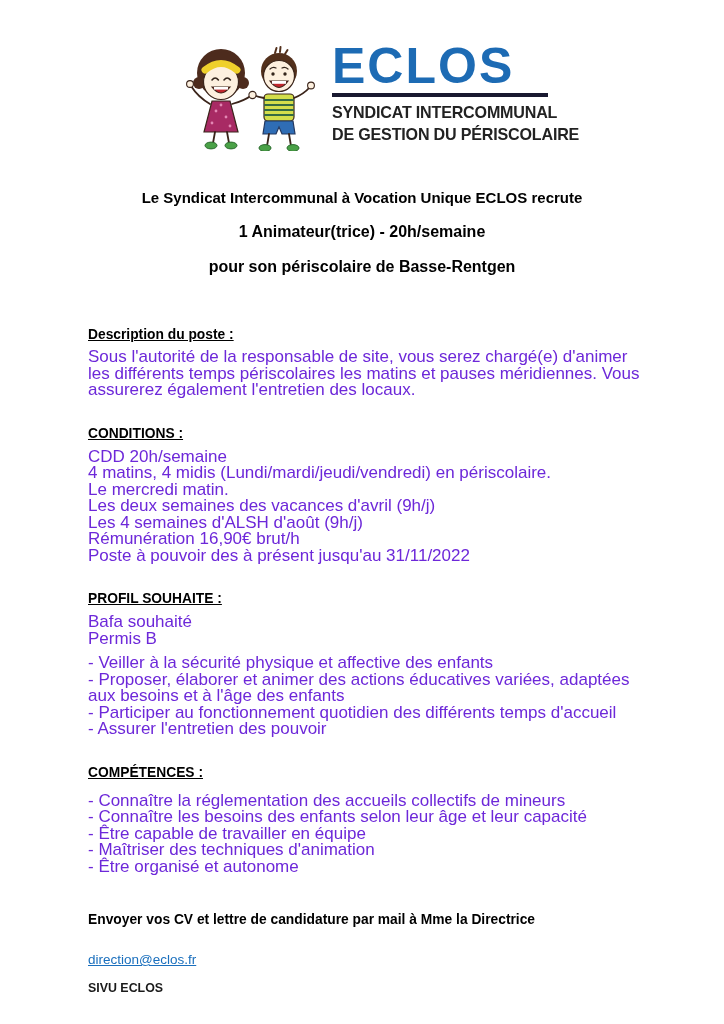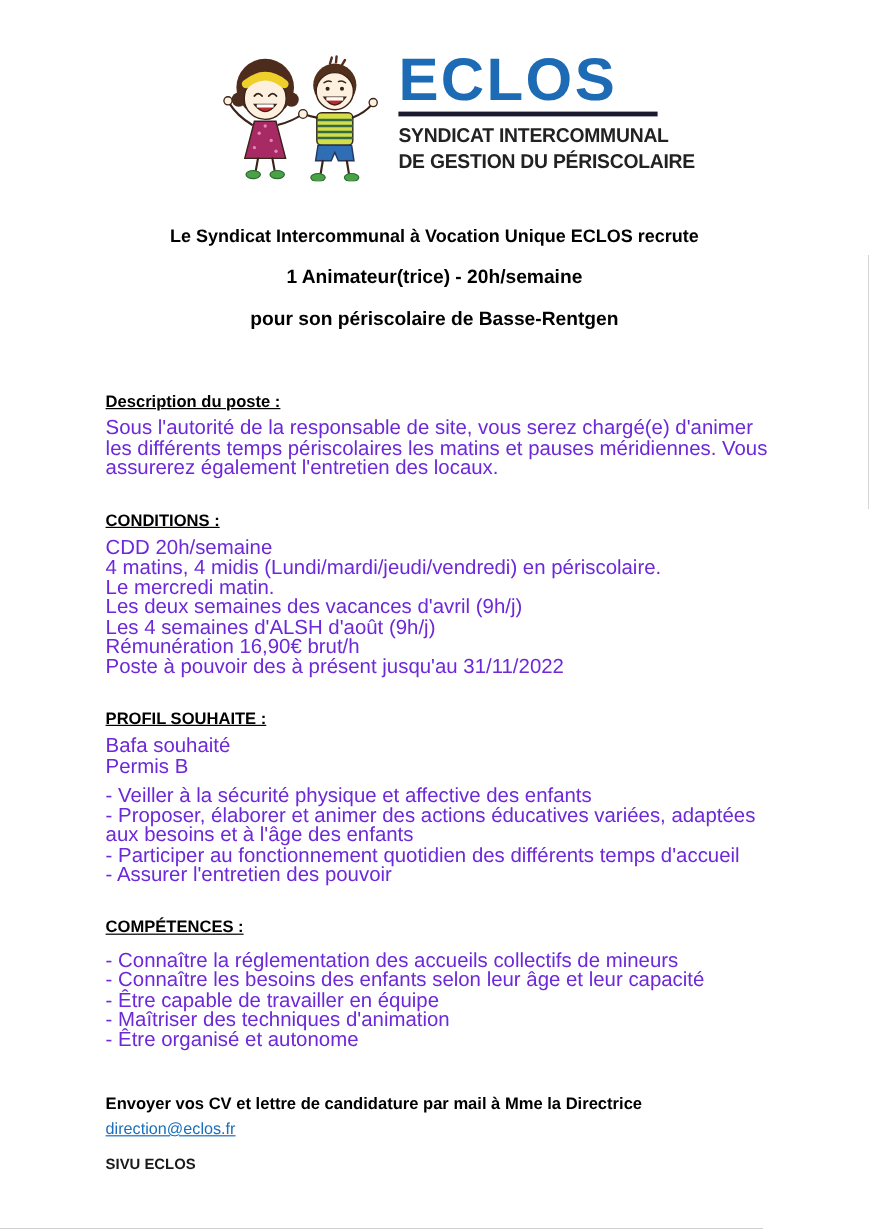--- a/index.html
+++ b/index.html
@@ -35,21 +35,21 @@
     color:#000;
   }
   .mt-first { margin-top:51px; }
   .mt-sec   { margin-top:27px;text-decoration:underline; }
   .body-text { font-size:17px; line-height:16.5px; color:#6d28d9; }
   .para { margin-top:7px; max-width:562px; }
   .block { margin-top:8px; }
   .block-gap { margin-top:13px; }
   .cta { margin-top:37px; font-size:13.8px; font-weight:bold; color:#000; }
   .email {
-    display:inline-block; margin-top:6px; font-size:13.5px;
+    display:inline-block; margin-top:25px; font-size:13.5px;
     color:#1a6fbd; text-decoration:underline; cursor:pointer;
   }
   .address { margin-top:13px; font-size:12.4px; font-weight:bold; line-height:15.5px; color:#1a1a1a; }
 </style>
 </head>
 <body>
 
 <div class="page">
 
   <div class="logo-row">

